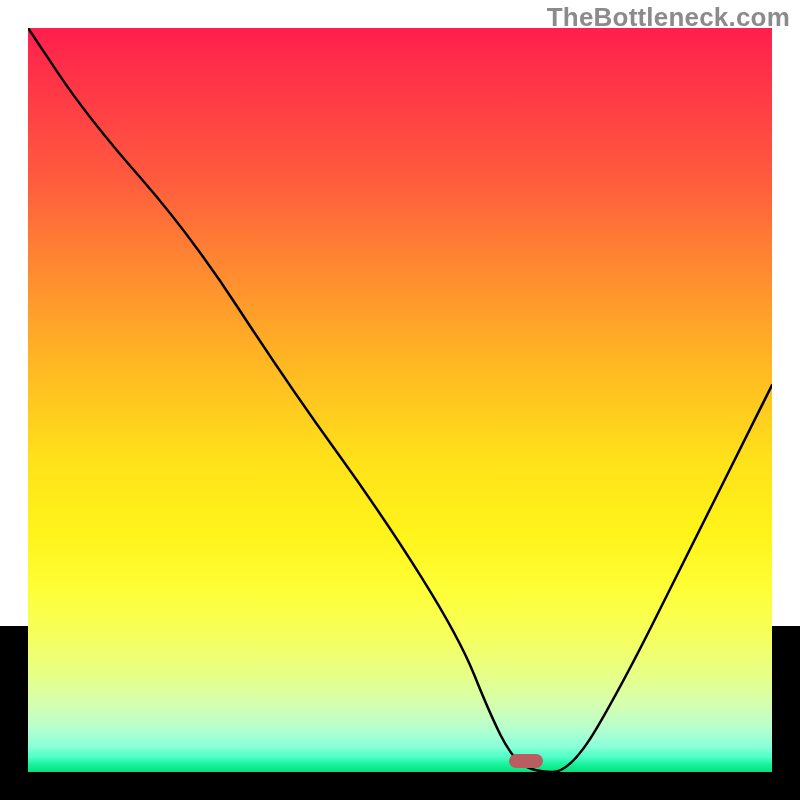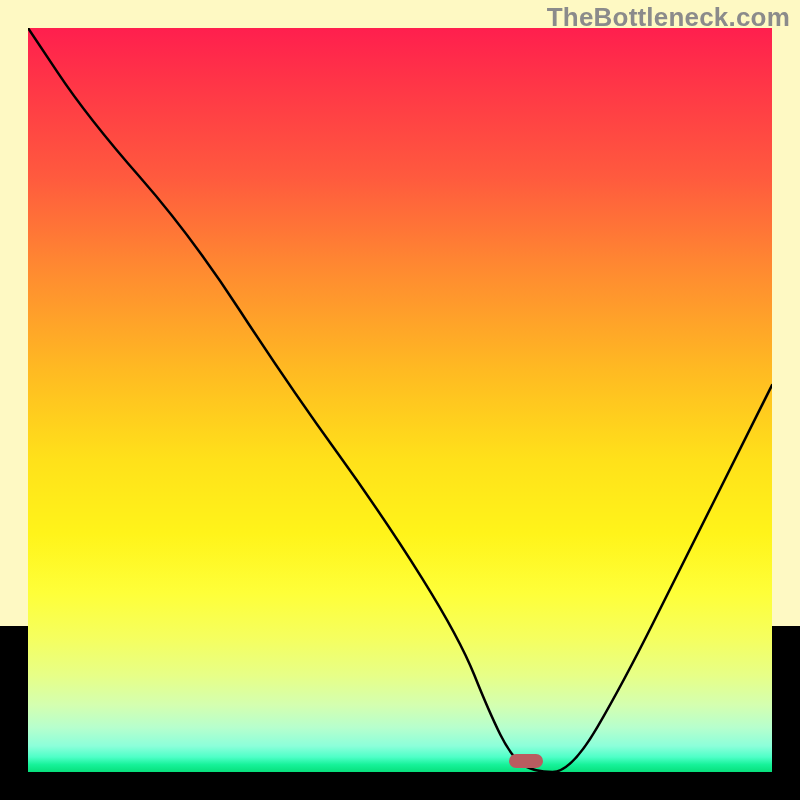--- a/index.html
+++ b/index.html
@@ -7,21 +7,21 @@
     padding: 0;
     width: 800px;
     height: 800px;
     background: #000;
     overflow: hidden;
   }
   .frame {
     position: relative;
     width: 800px;
     height: 626px;
-    background: #fef9c3;
+    background: #ffffff;
   }
   .watermark {
     position: absolute;
     top: 2px;
     right: 10px;
     font-family: Arial, Helvetica, sans-serif;
     font-size: 26px;
     font-weight: 600;
     color: #8b8b8b;
     letter-spacing: 0.2px;

